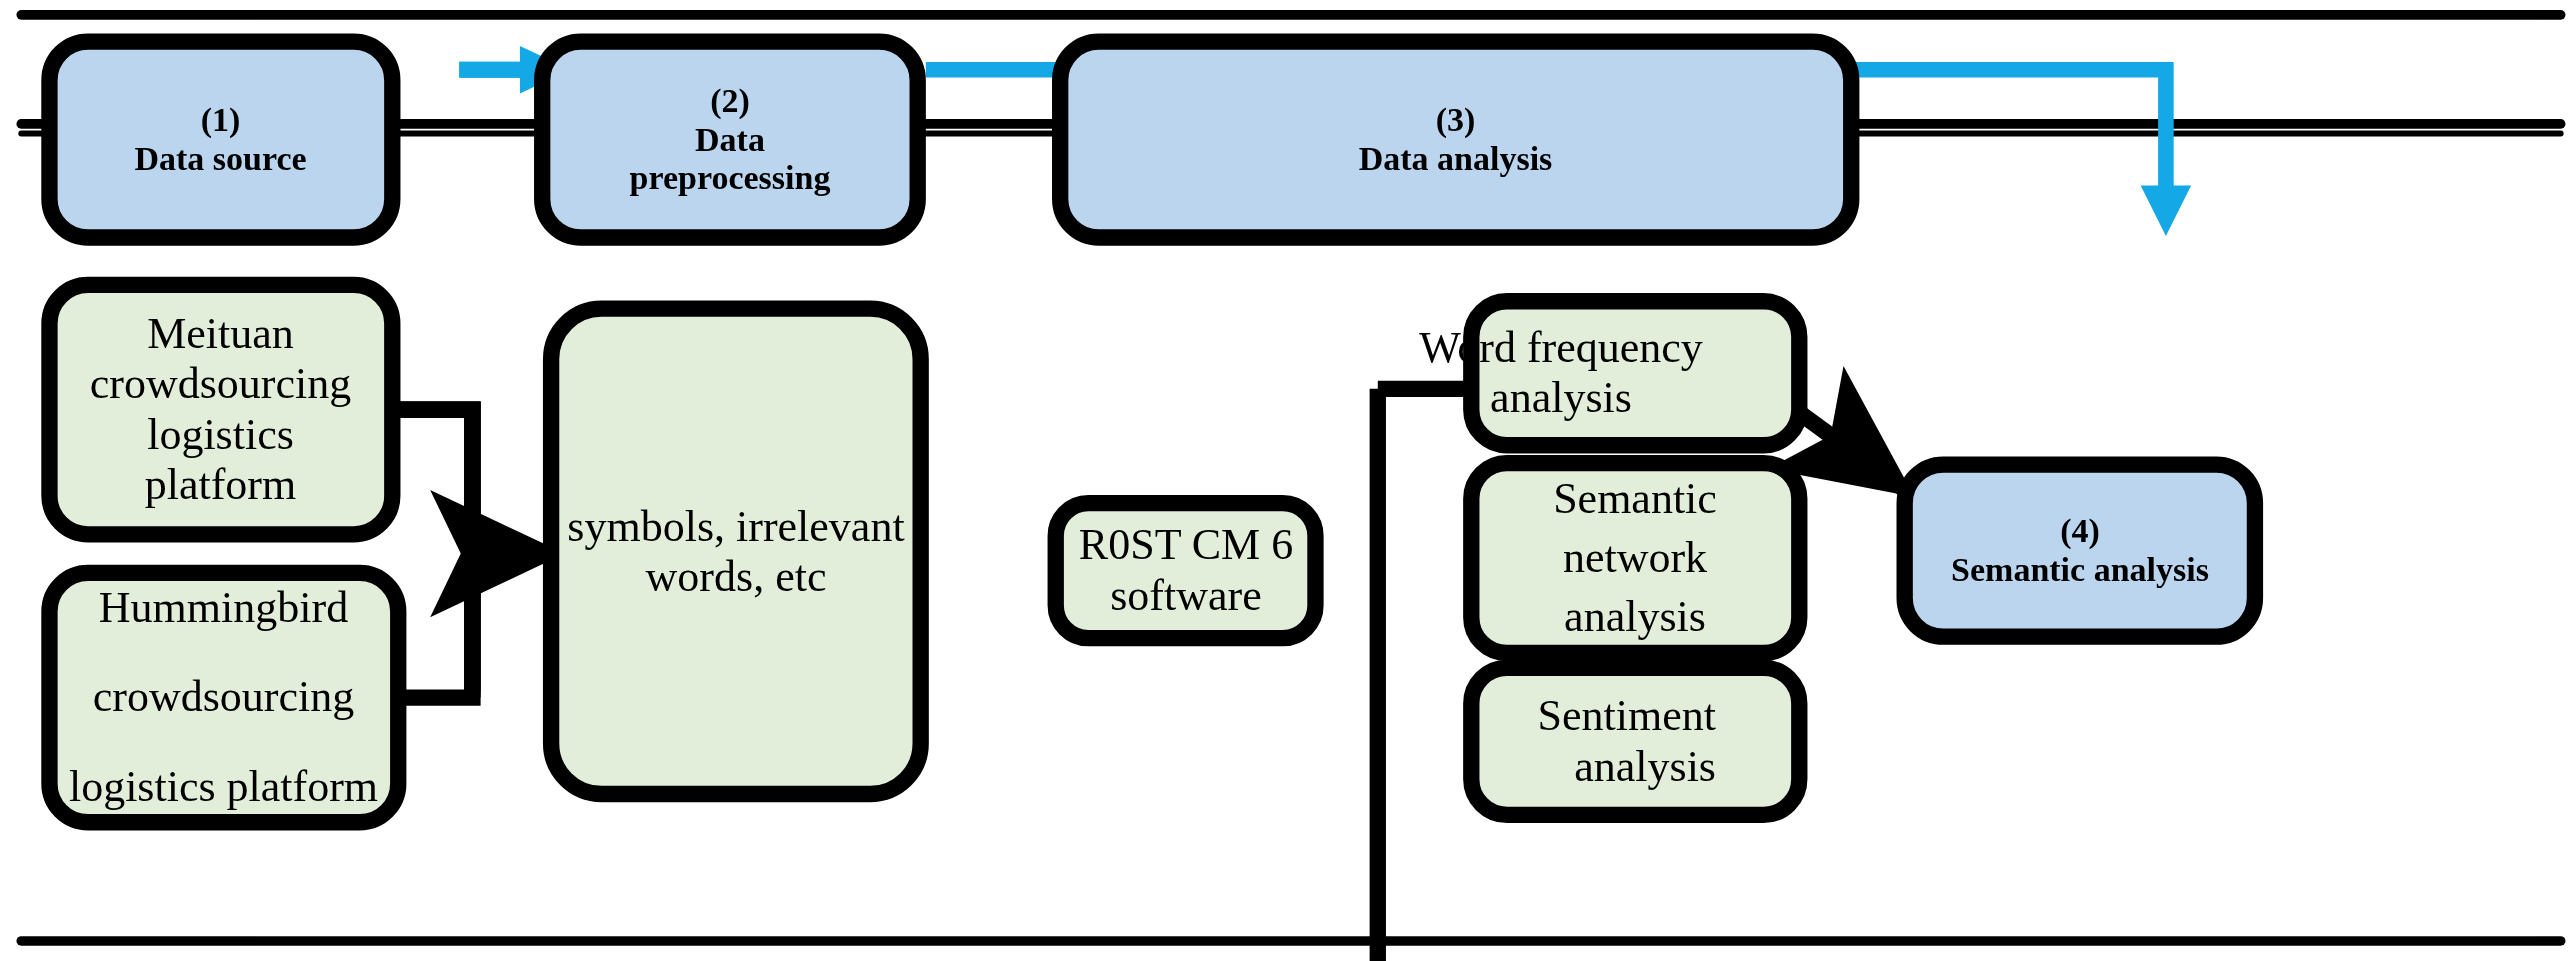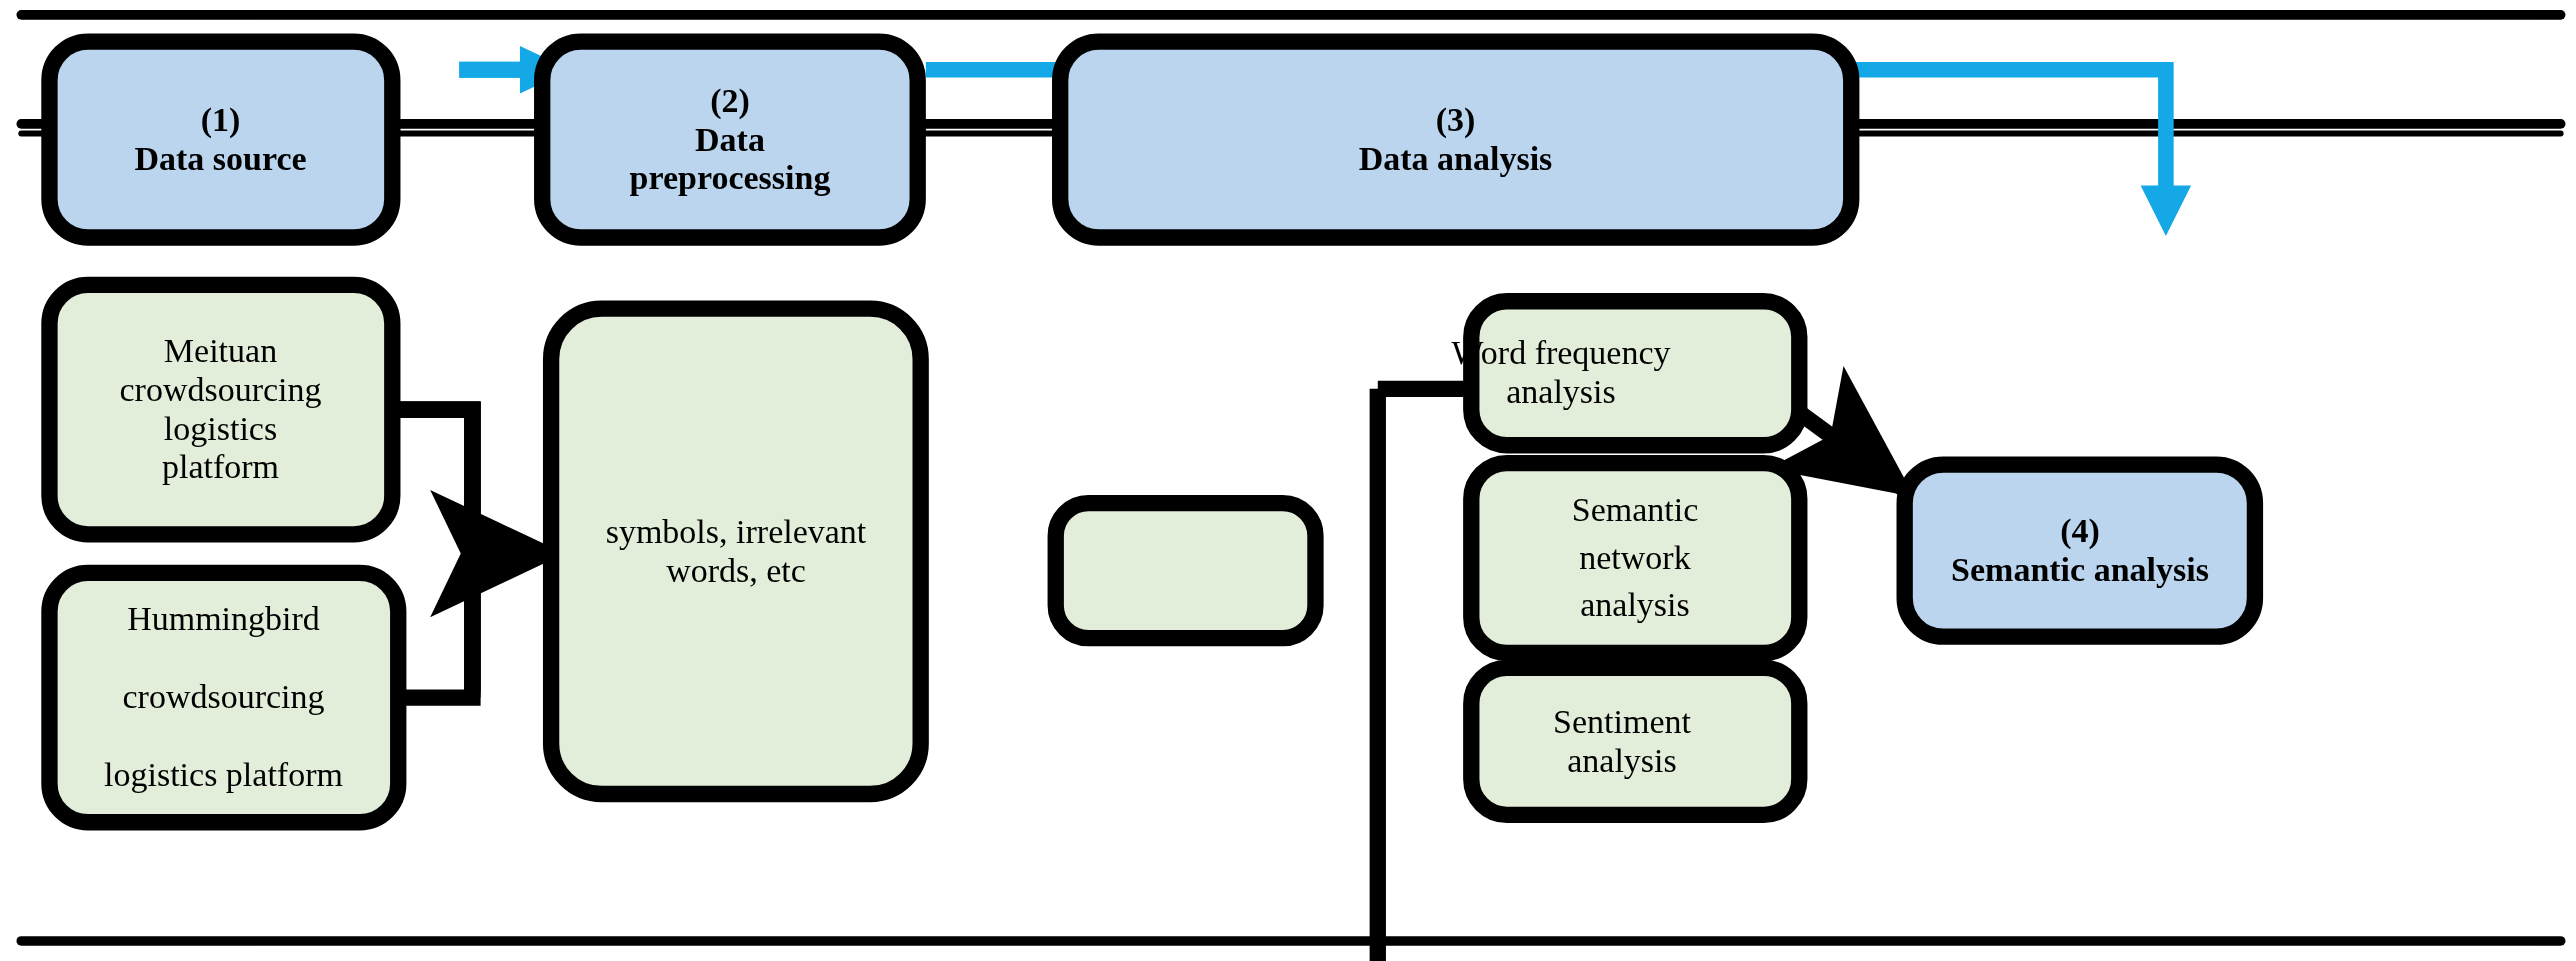--- a/index.html
+++ b/index.html
@@ -32,21 +32,21 @@
     align-items: center;
     justify-content: center;
     text-align: center;
     pointer-events: none;
     color: #000000;
     line-height: 1.14;
   }
   .node-label .ln { display: block; white-space: nowrap; }
   .lbl-blue { font-weight: bold; font-size: 34px; letter-spacing: 0px; }
   .lbl-blue .num { font-weight: bold; }
-  .lbl-green { font-weight: normal; font-size: 34px; }
+  .lbl-green { font-weight: normal; font-size: 44px; }
 </style>
 </head>
 <body>
 
 <div id="stage">
 
   <svg class="canvas" viewBox="0 0 3470 1295">
     <defs>
       <marker id="blkArrow" viewBox="0 0 12 12" refX="10.5" refY="6" markerWidth="9" markerHeight="9" orient="auto-start-reverse">
         <path d="M 0.5 0.8 L 11.5 6 L 0.5 11.2 L 3 6 Z" fill="#000000"></path>
@@ -147,33 +147,37 @@
     <span class="ln">Hummingbird</span>
     <span class="ln">crowdsourcing</span>
     <span class="ln">logistics platform</span>
   </div>
 
   <div class="node-label lbl-green" style="left: 551px; top: 309px; width: 370px; height: 486px;">
     <span class="ln">symbols, irrelevant</span>
     <span class="ln">words, etc</span>
   </div>
 
+  <div class="node-label lbl-green" style="left: 1056px; top: 503px; width: 260px; height: 135px;">
+    <span class="ln">R0ST CM 6</span>
+    <span class="ln">software</span>
+  </div>
 
   <div class="node-label lbl-green" style="left: 1397px; top: 301px; width: 328px; height: 144px;">
     <span class="ln">Word frequency</span>
     <span class="ln">analysis</span>
   </div>
 
   <div class="node-label lbl-green" style="left: 1471px; top: 463px; width: 328px; height: 190px; gap: 9px;">
     <span class="ln">Semantic</span>
     <span class="ln">network</span>
     <span class="ln">analysis</span>
   </div>
 
-  <div class="node-label lbl-green" style="left: 1458px; top: 668px; width: 328px; height: 147px;">
+  <div class="node-label lbl-green" style="left: 1388px; top: 668px; width: 328px; height: 147px; align-items: flex-end;">
     <span class="ln">Sentiment</span>
     <span class="ln">analysis</span>
   </div>
 
   <div class="node-label lbl-blue" style="left: 1905px; top: 465px; width: 350px; height: 172px;">
     <span class="ln num">(4)</span>
     <span class="ln">Semantic analysis</span>
   </div>
 
 </div>

